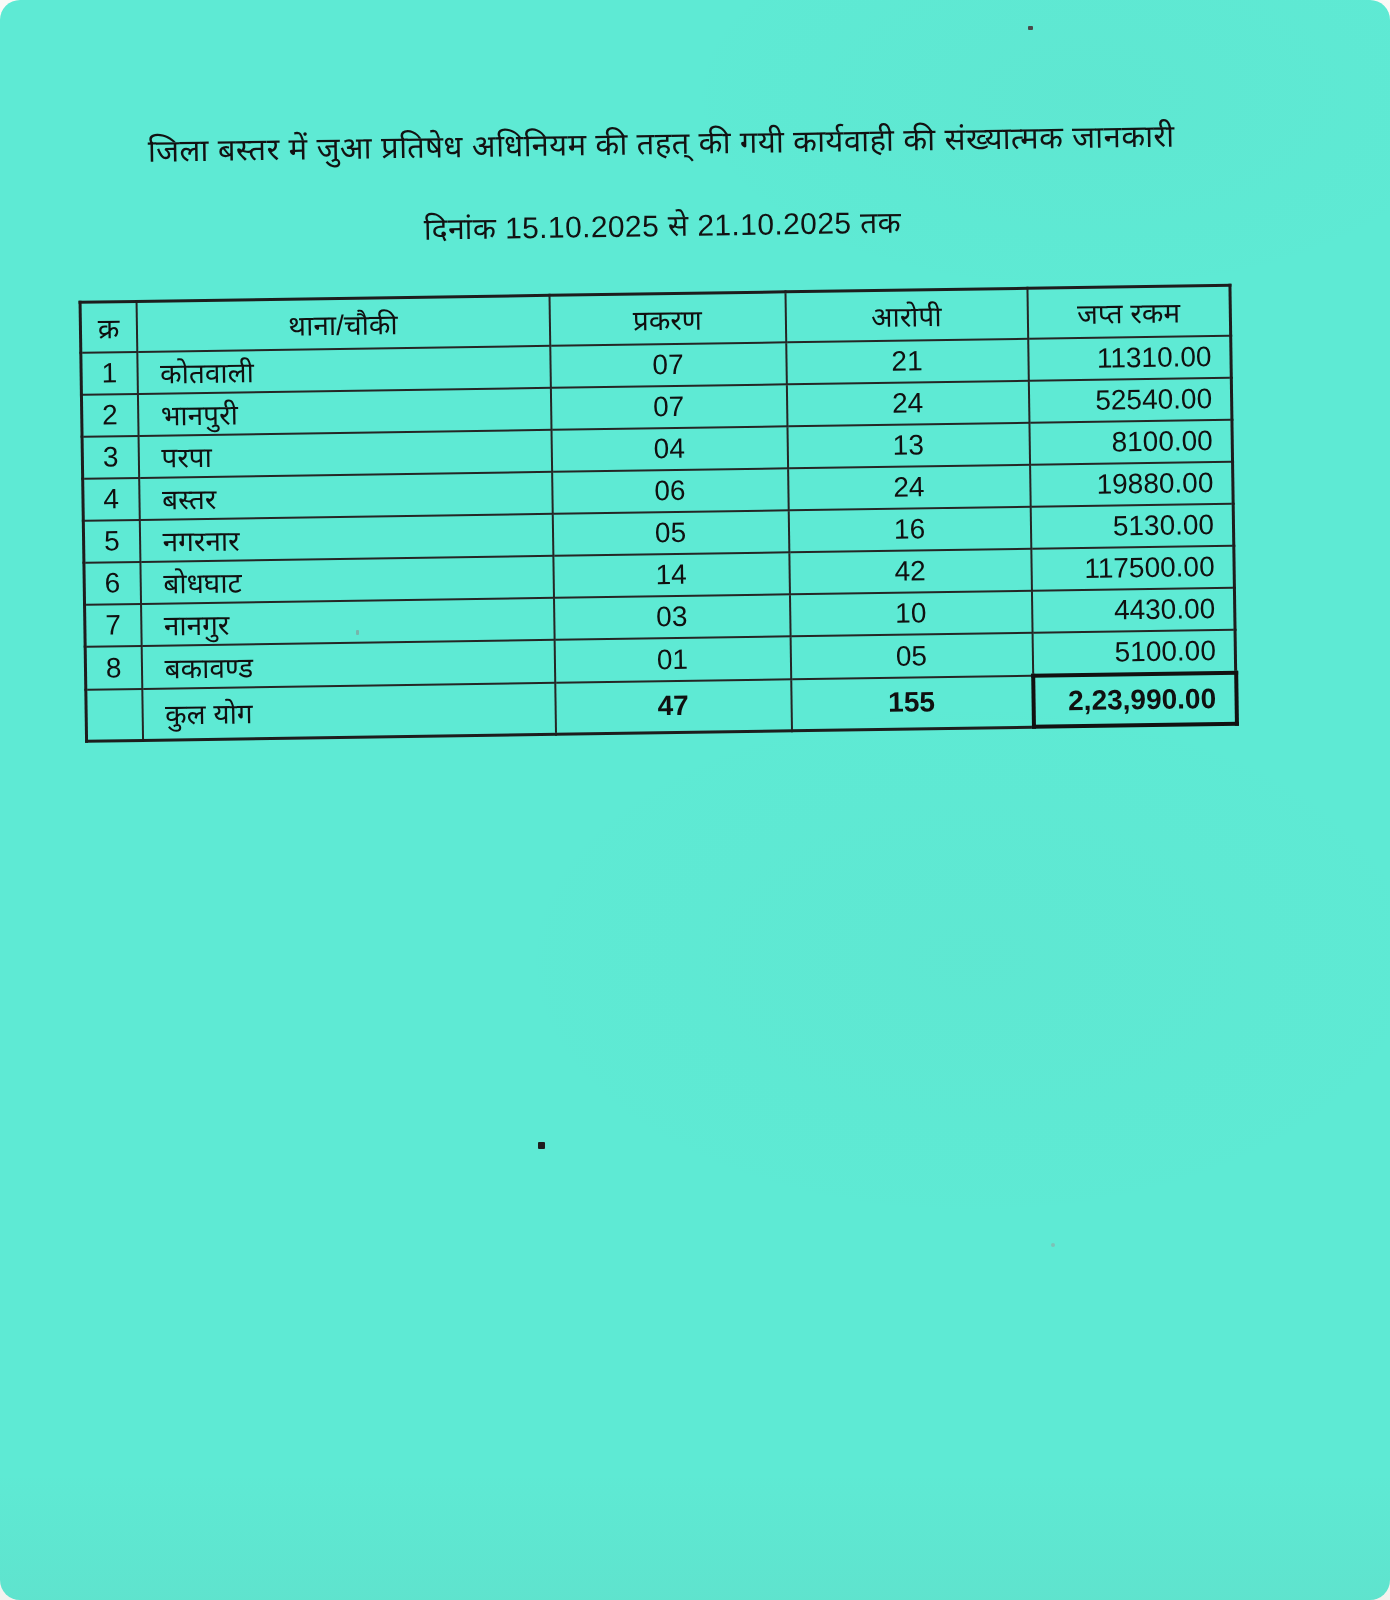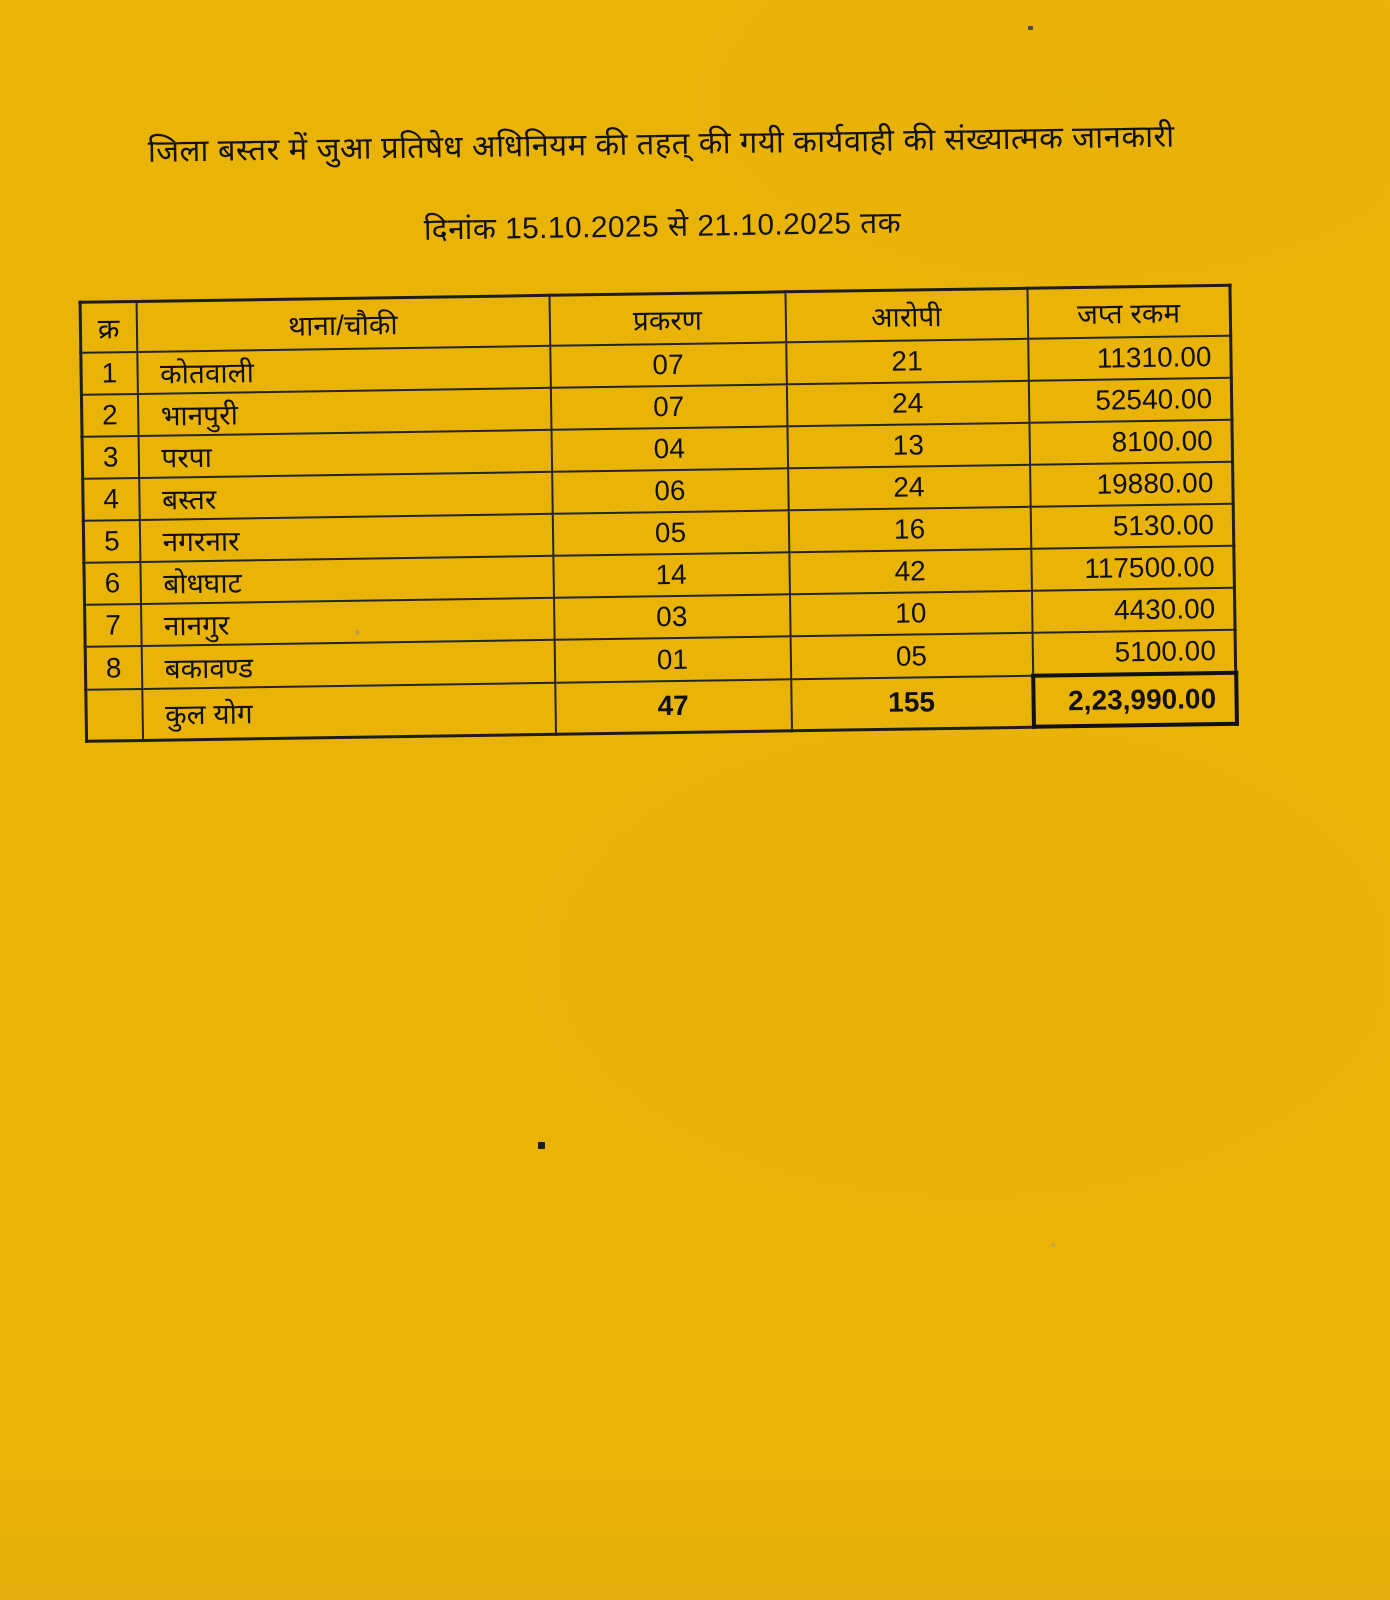--- a/index.html
+++ b/index.html
@@ -8,21 +8,22 @@
     width: 1390px;
     height: 1600px;
     background: #fbfaf7;
     font-family: "Liberation Sans", "DejaVu Sans", sans-serif;
     color: #151515;
     overflow: hidden;
   }
   .sheet {
     position: absolute;
     inset: 0;
-    background: #eab308;
+    background: #5eead4;
+    border-radius: 20px;
   }
   
   .texture {
     position: absolute;
     inset: 0;
     pointer-events: none;
     background:
       radial-gradient(ellipse 600px 300px at 78% 6%, rgba(120,110,95,0.025), transparent 70%),
       radial-gradient(ellipse 700px 400px at 70% 60%, rgba(120,110,95,0.02), transparent 70%),
       linear-gradient(to bottom, transparent 92%, rgba(110,100,85,0.05) 100%);

